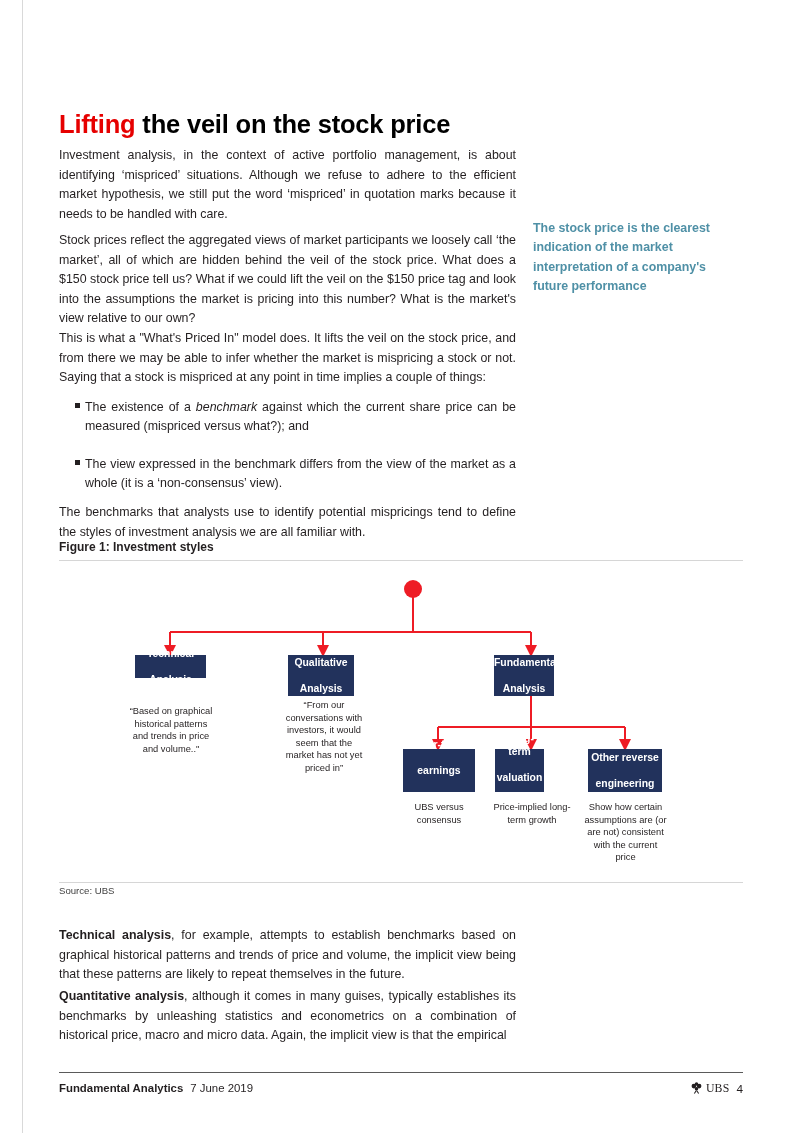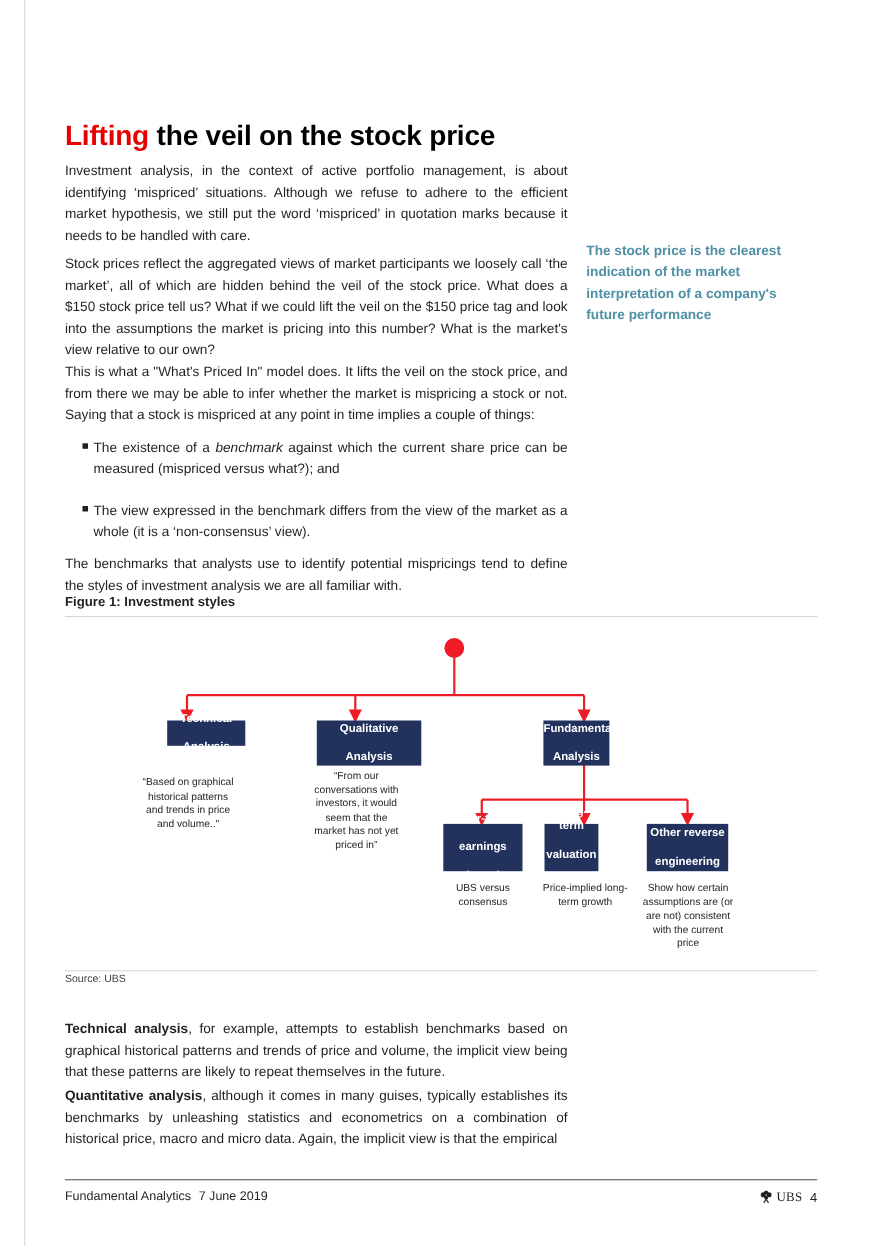--- a/index.html
+++ b/index.html
@@ -164,21 +164,21 @@
     background: #5a5a5a;
   }
   .footer-left {
     position: absolute;
     left: 59px;
     top: 1082px;
     font-size: 11.4px;
     color: #231f20;
     white-space: nowrap;
   }
-  .footer-left .doc { font-weight: normal; margin-top: 40px; }
+  .footer-left .doc { font-weight: bold; margin-top: 40px; }
   .footer-left .date { font-weight: normal; margin-left: 7px; }
   .footer-right {
     position: absolute;
     right: 59px;
     top: 1081px;
     font-size: 11.8px;
     color: #231f20;
     white-space: nowrap;
     display: flex;
     align-items: center;
@@ -248,28 +248,28 @@
         <polygon points="466,83 478,83 472,95"></polygon>
 
         <polygon points="373,177 385,177 379,189"></polygon>
         <polygon points="466,177 478,177 472,189"></polygon>
         <polygon points="560,177 572,177 566,189"></polygon>
 
         <circle cx="354" cy="27" r="9"></circle>
       </g>
     </svg>
 
-    <div class="node" style="left:76px; top:93px; width:71px; height:23px;margin-left:17px;">
+    <div class="node" style="left:76px; top:93px; width:71px; height:23px;">
       <span>
         <span>Technical</span><br>
         <span>Analysis</span>
       </span>
     </div>
 
-    <div class="node" style="left:229px; top:93px; width:95px; height:41px;">
+    <div class="node" style="left:229px; top:93px; width:66px; height:41px;">
       <span>
         <span>Qualitative</span><br>
         <span>Analysis</span>
       </span>
     </div>
 
     <div class="node" style="left:435px; top:93px; width:60px; height:41px;">
       <span>
         <span>Fundamental</span><br>
         <span>Analysis</span>

